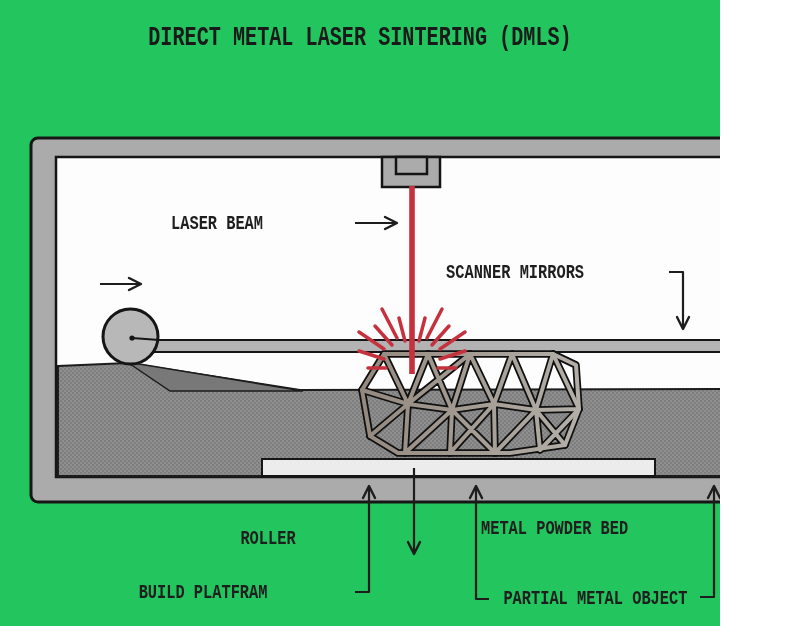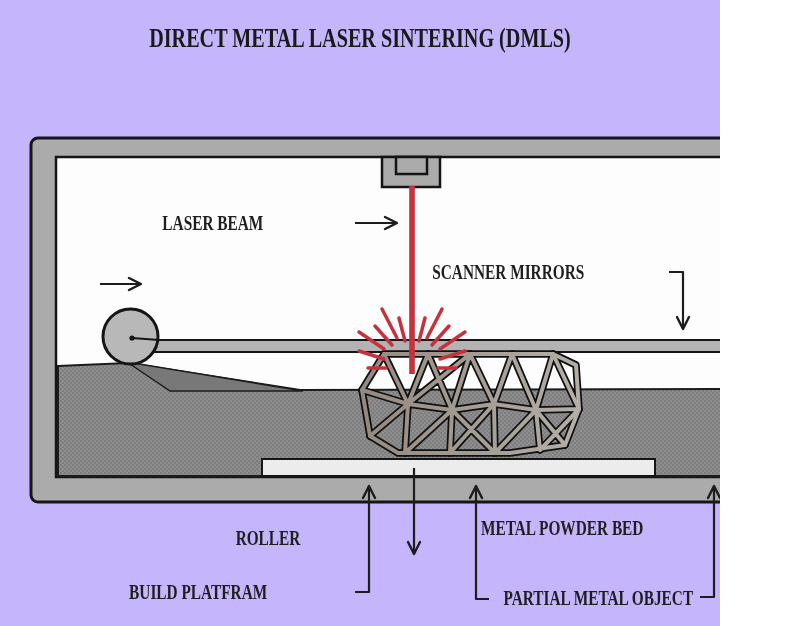--- a/index.html
+++ b/index.html
@@ -1,18 +1,18 @@
 <!DOCTYPE html>
 <html><head>
 <meta charset="utf-8">
 <style>
   html,body{margin:0;padding:0;background:#ffffff;}
   .stage{
-    position:relative;width:720px;height:626px;background:#c4b5fd;overflow:hidden;
-    font-family:Liberation Serif, serif;
+    position:relative;width:720px;height:626px;background:#22c55e;overflow:hidden;
+    font-family:Liberation Mono, monospace;
   }
   .lbl{
     position:absolute;color:#1e1e1e;font-weight:700;font-size:21px;line-height:1;
     white-space:nowrap;letter-spacing:0px;transform:scaleX(0.73);
   }
   .lbl.right{transform-origin:right center;text-align:right;}
   .lbl.center{transform-origin:center center;text-align:center;}
   .title{
     position:absolute;left:0;right:0;top:24px;text-align:center;color:#1a1a1a;
     font-weight:700;font-size:28px;line-height:1;transform:scaleX(0.72);

